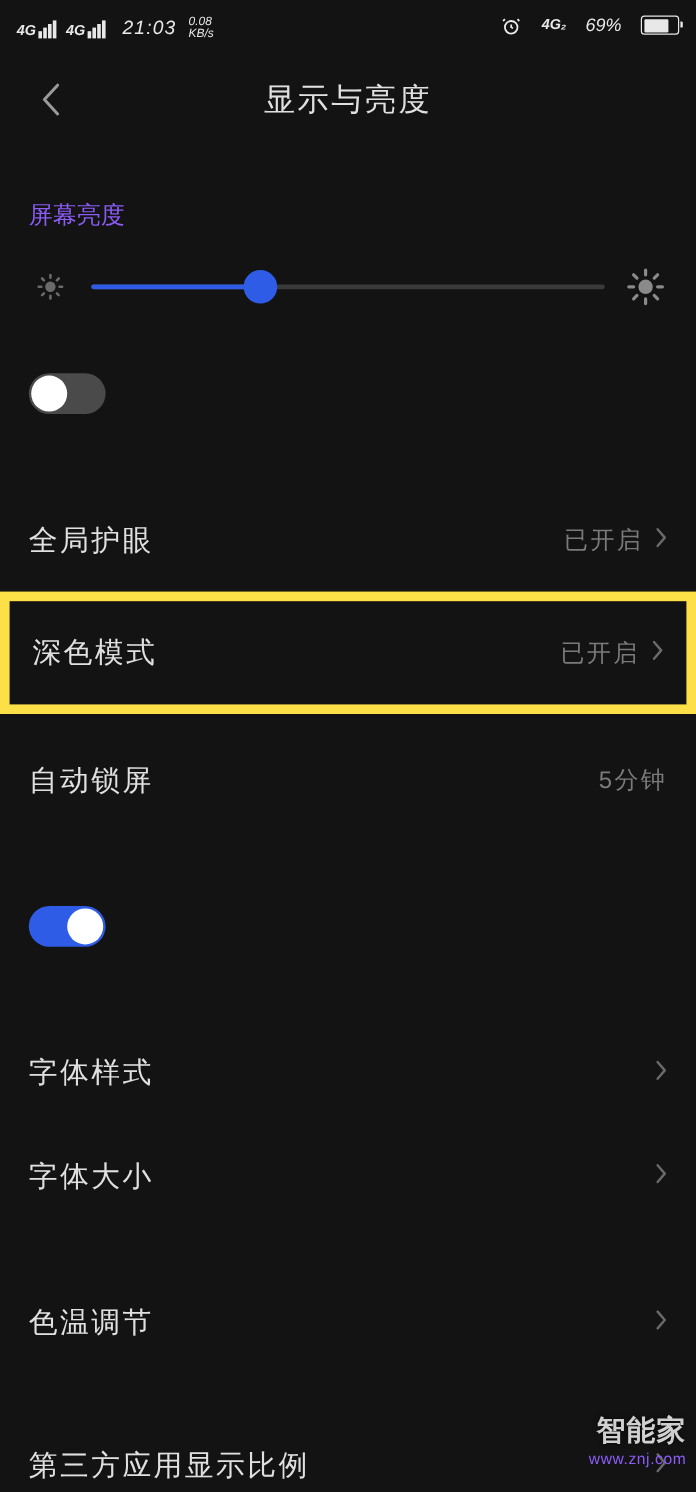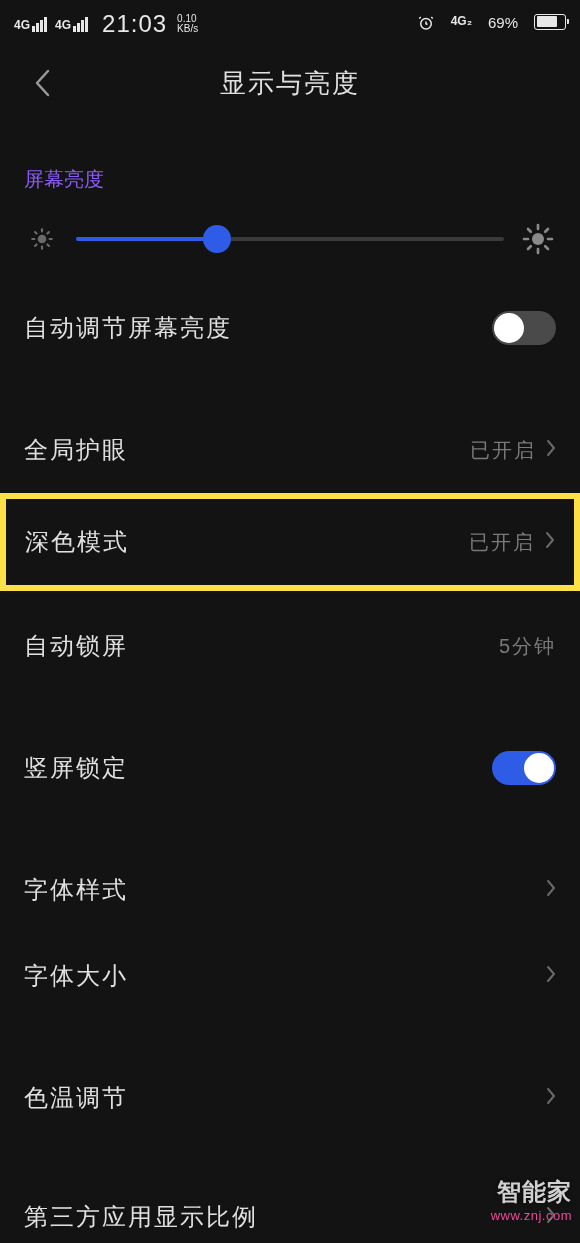--- a/index.html
+++ b/index.html
@@ -13,29 +13,30 @@
       position: relative;
     }
     .status-bar {
       height: 48px;
       display: flex;
       align-items: center;
       justify-content: space-between;
       padding: 0 14px;
       font-size: 15px;
       color: #e8e8e8;
+      font-style: italic;
     }
     .status-left { display: flex; align-items: center; gap: 6px; }
     .status-right { display: flex; gap: 16px; }
     .signal-group { display: flex; align-items: flex-end; gap: 2px; }
     .signal-label { font-size: 12px; font-weight: bold; }
     .signal-bars { display: flex; align-items: flex-end; gap: 1px; margin-right: 2px; }
     .bar { width: 3px; background: #e8e8e8; }
     .b1{height:6px}.b2{height:9px}.b3{height:12px}.b4{height:15px}
-    .time { font-size: 24px; font-weight: 300; letter-spacing: 1px; margin-left: 6px; text-align: right; }
+    .time { font-size: 16px; font-weight: 300; letter-spacing: 1px; margin-left: 6px; text-align: right; }
     .speed { font-size: 10px; line-height: 1; margin-left: 4px; }
     .battery-box { width: 32px; height: 16px; border: 1.5px solid #e8e8e8; border-radius: 3px; position: relative; }
     .battery-box::after { content: ''; position: absolute; right: -4px; top: 4px; width: 2.5px; height: 5px; background: #e8e8e8; border-radius: 0 1px 1px 0; }
     .battery-fill { position: absolute; left: 1.5px; top: 1.5px; bottom: 1.5px; width: 69%; background: #e8e8e8; border-radius: 1px; }
     .header {
       height: 70px;
       display: flex;
       align-items: center;
       position: relative;
     }
@@ -119,37 +120,37 @@
       top: 2px;
       width: 30px;
       height: 30px;
       background: #fff;
       border-radius: 50%;
     }
     .toggle-off .toggle-knob { left: 2px; }
     .toggle-on .toggle-knob { right: 2px; }
     .gap { height: 36px; }
     .highlight-box {
-      border: 6px solid #fde047;
+      border: 8px solid #fde047;
       margin: 0;
       text-align: right;
     }
     .highlight-box .list-item {
       padding: 24px 19px;
     }
     .watermark {
       position: absolute;
       right: 8px;
       bottom: 20px;
       text-align: right;
       color: #d0d0d0;
       pointer-events: none;
     }
     .wm-main { font-size: 24px; font-weight: bold; letter-spacing: 1px; text-shadow: 0 0 4px rgba(0,0,0,.6); }
-    .wm-sub { font-size: 13px; color: #ec4899; letter-spacing: 0.5px; }
+    .wm-sub { font-size: 13px; color: #8b5cf6; letter-spacing: 0.5px; }
   </style>
 </head>
 <body>
 
 <div class="status-bar">
   <div class="status-left">
     <div class="signal-group">
       <span class="signal-label">4G</span>
       <div class="signal-bars">
           <div class="bar b1"></div>
@@ -162,21 +163,21 @@
       <span class="signal-label">4G</span>
       <div class="signal-bars">
           <div class="bar b1"></div>
           <div class="bar b2"></div>
           <div class="bar b3"></div>
           <div class="bar b4"></div>
         </div>
     </div>
     <span class="time">21:03</span>
     <div class="speed">
-      <div>0.10</div>
+      <div>0.08</div>
       <div>KB/s</div>
     </div>
   </div>
   <div class="status-right">
     <span>
       <svg width="18" height="18" viewBox="0 0 24 24" fill="none" stroke="#e8e8e8" stroke-width="2">
           <circle cx="12" cy="13" r="7"></circle>
           <path d="M12 10v3l2 1M5 4l-2 2M19 4l2 2"></path>
         </svg>
     </span>
@@ -230,21 +231,20 @@
           <line x1="4.5" y1="4.5" x2="6.6" y2="6.6"></line>
           <line x1="17.4" y1="17.4" x2="19.5" y2="19.5"></line>
           <line x1="4.5" y1="19.5" x2="6.6" y2="17.4"></line>
           <line x1="17.4" y1="6.6" x2="19.5" y2="4.5"></line>
         </g>
       </svg>
   </span>
 </div>
 
 <div class="list-item">
-  <span class="item-label">自动调节屏幕亮度</span>
   <div class="toggle toggle-off">
     <div class="toggle-knob"></div>
   </div>
 </div>
 
 <div class="gap"></div>
 
 <div class="list-item">
   <span class="item-label">全局护眼</span>
   <div class="item-right">
@@ -270,21 +270,20 @@
 <div class="list-item" style="margin-top:12px">
   <span class="item-label">自动锁屏</span>
   <div class="item-right">
     <span class="item-value">5分钟</span>
   </div>
 </div>
 
 <div class="gap"></div>
 
 <div class="list-item">
-  <span class="item-label">竖屏锁定</span>
   <div class="toggle toggle-on">
     <div class="toggle-knob"></div>
   </div>
 </div>
 
 <div class="gap"></div>
 
 <div class="list-item">
   <span class="item-label">字体样式</span>
   <div class="item-right">

